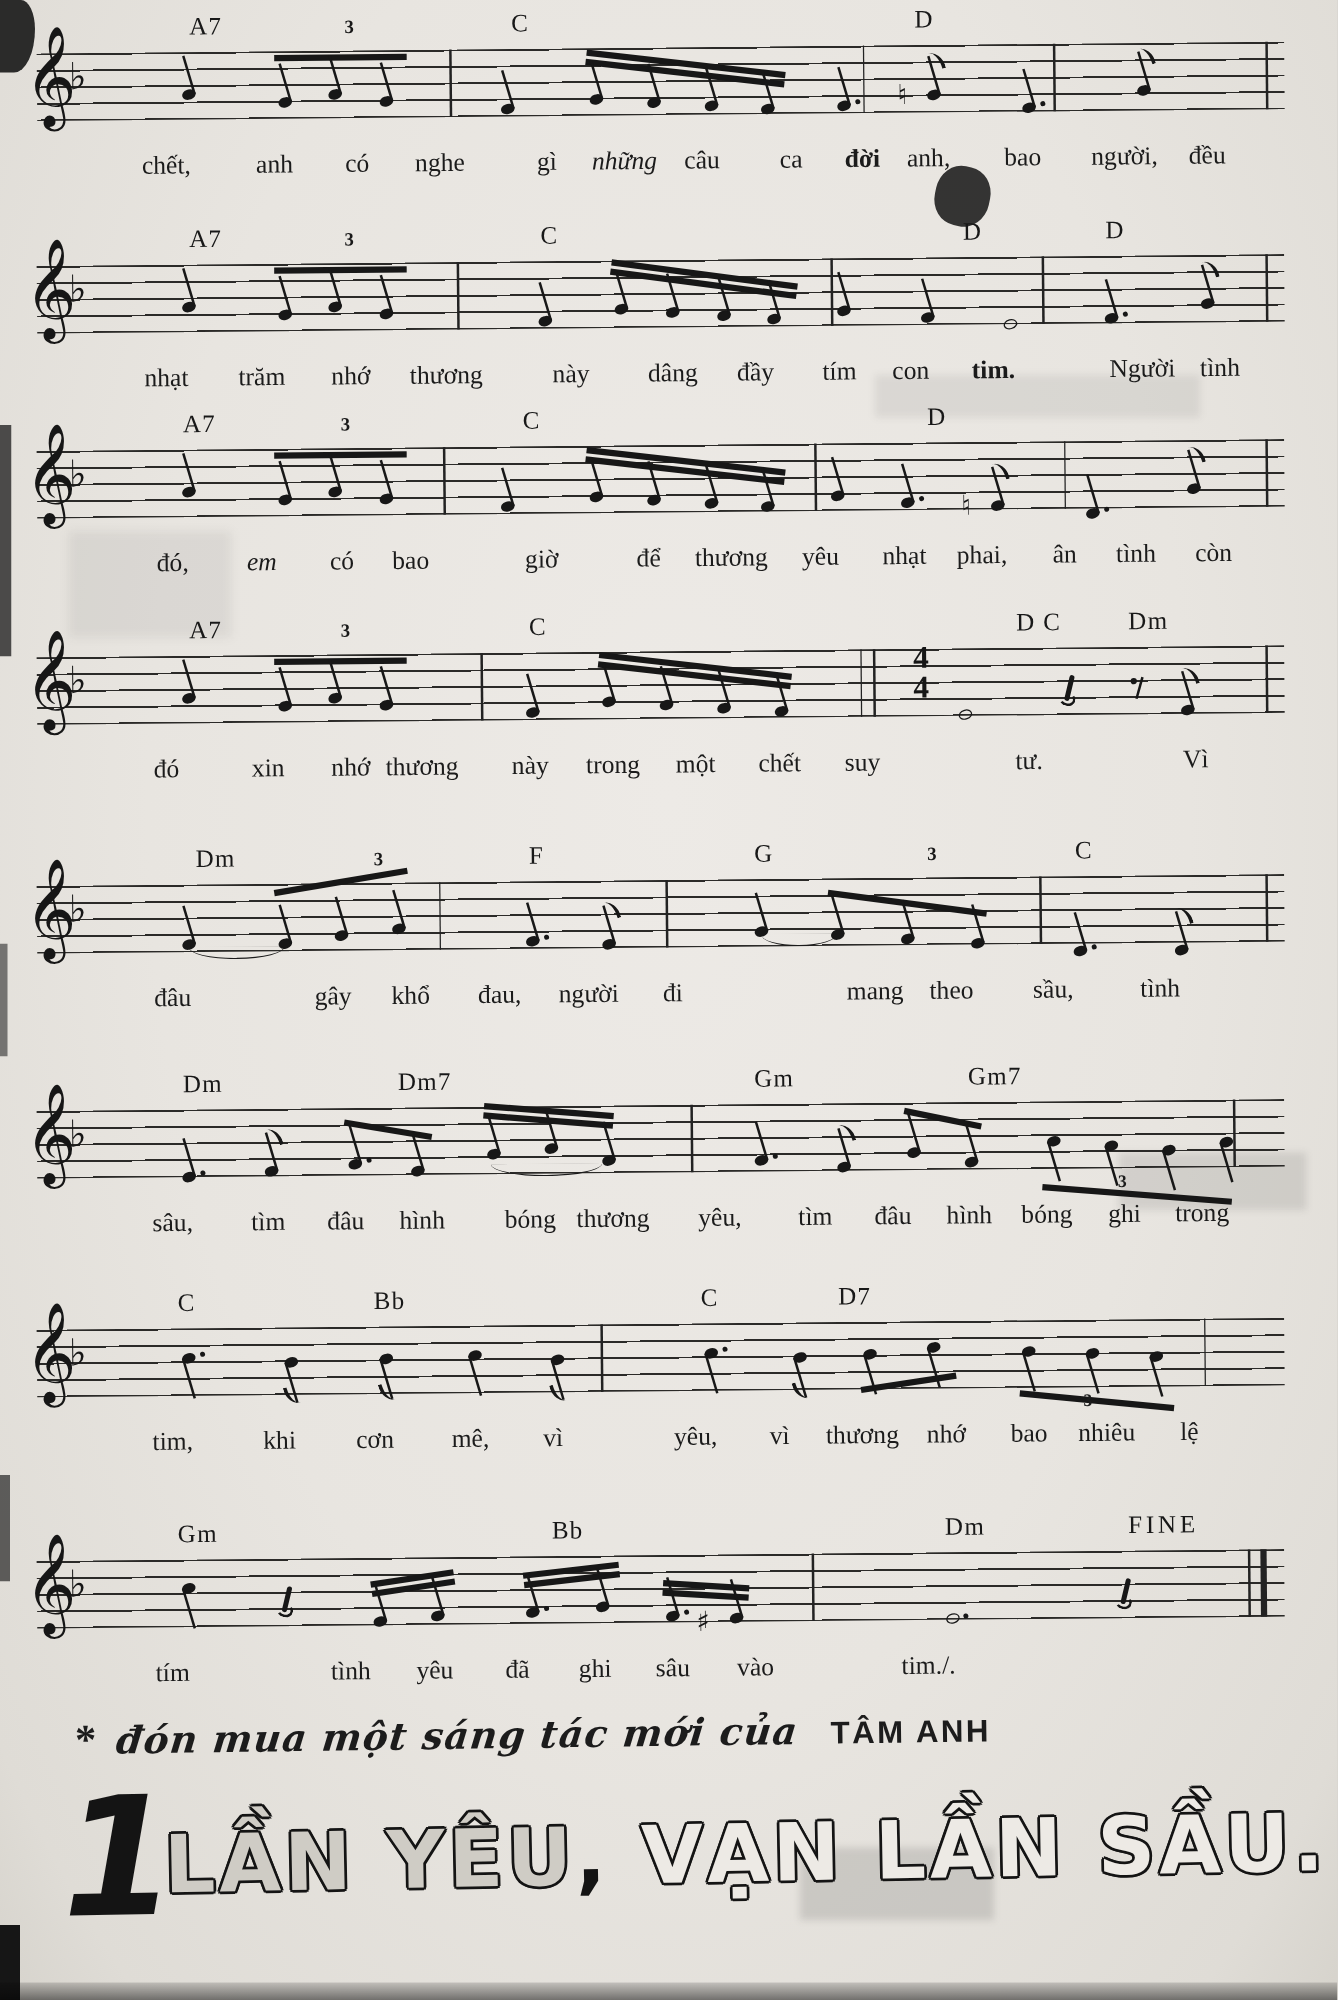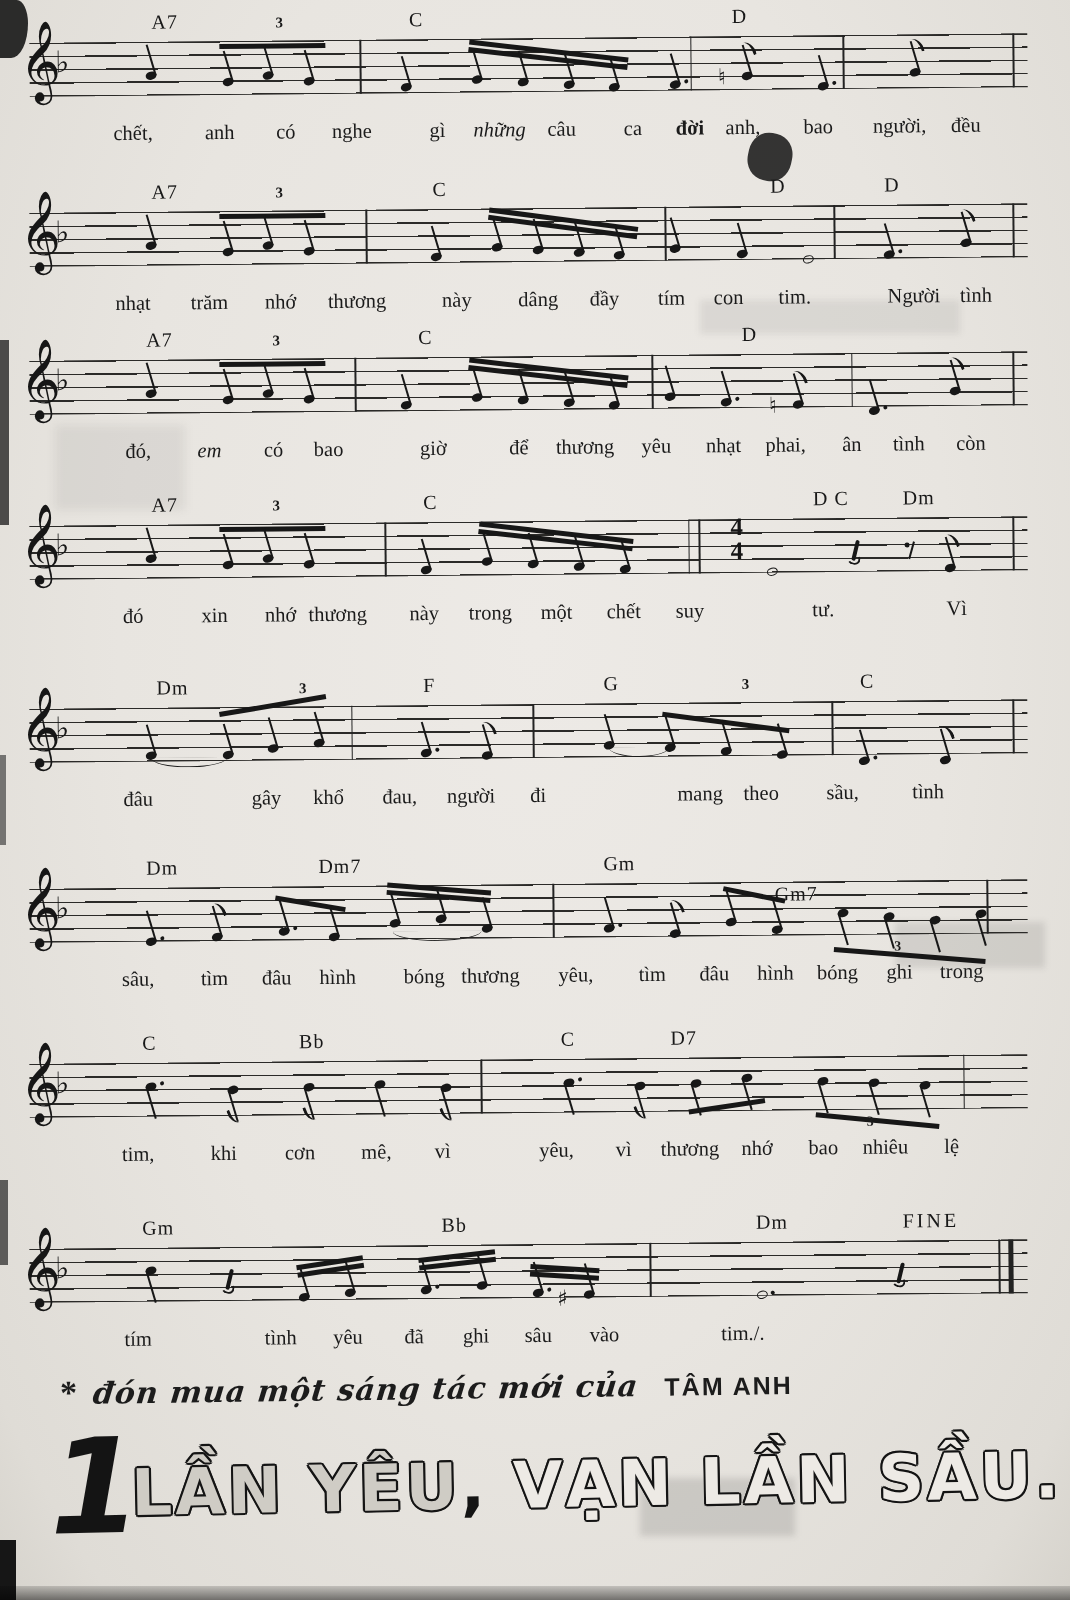--- a/index.html
+++ b/index.html
@@ -201,21 +201,21 @@
         </div>
         <div class="lyric" style="left: 10.7%;">nhạt</div>
         <div class="lyric" style="left: 18.2%;">trăm</div>
         <div class="lyric" style="left: 25.2%;">nhớ</div>
         <div class="lyric" style="left: 32.7%;">thương</div>
         <div class="lyric" style="left: 42.5%;">này</div>
         <div class="lyric" style="left: 50.5%;">dâng</div>
         <div class="lyric" style="left: 57%;">đầy</div>
         <div class="lyric" style="left: 63.6%;">tím</div>
         <div class="lyric" style="left: 69.2%;">con</div>
-        <div class="lyric" style="left: 75.7%;">tim.</div>
+        <div class="lyric" style="left: 75.7%; font-weight: bold;">tim.</div>
         <div class="lyric" style="left: 87.4%;">Người</div>
         <div class="lyric" style="left: 93.5%;">tình</div>
       </div>
       <div class="system" style="top: 356px;">
         <div class="stafflines"></div>
         <div class="clef">𝄞</div>
         <div class="flat" style="left: 3.1%;">♭</div>
         <div class="bar" style="left: 32.5%;"></div>
         <div class="bar" style="left: 61.7%;"></div>
         <div class="bar" style="left: 81.3%;"></div>
@@ -423,21 +423,21 @@
       </div>
       <div class="system" style="top: 884px;">
         <div class="stafflines"></div>
         <div class="clef">𝄞</div>
         <div class="flat" style="left: 3.1%;">♭</div>
         <div class="bar" style="left: 52%;"></div>
         <div class="bar" style="left: 94.6%;"></div>
         <div class="chord" style="left: 12.1%;">Dm</div>
         <div class="chord" style="left: 29%;">Dm7</div>
         <div class="chord" style="left: 57%;">Gm</div>
-        <div class="chord" style="left: 73.8%; margin-top: 32px;">Gm7</div>
+        <div class="chord" style="left: 73.8%;">Gm7</div>
         <div class="beam" style="left: 24.8%; width: 7%; top: 9px; transform: rotate(10deg);"></div>
         <div class="beam dbl" style="left: 35.8%; width: 10.2%; top: -3px; transform: rotate(5deg);"></div>
         <div class="beam" style="left: 68.8%; width: 6.2%; top: 4px; transform: rotate(12deg);"></div>
         <div class="beam" style="left: 79.6%; width: 14.9%; top: 66px; transform: rotate(5deg);"></div>
         <div class="note" style="left: 12%; top: 50px;">
           <div class="stem"></div>
           <div class="dot"></div>
         </div>
         <div class="note" style="left: 18.5%; top: 46px;">
           <div class="stem"></div>

